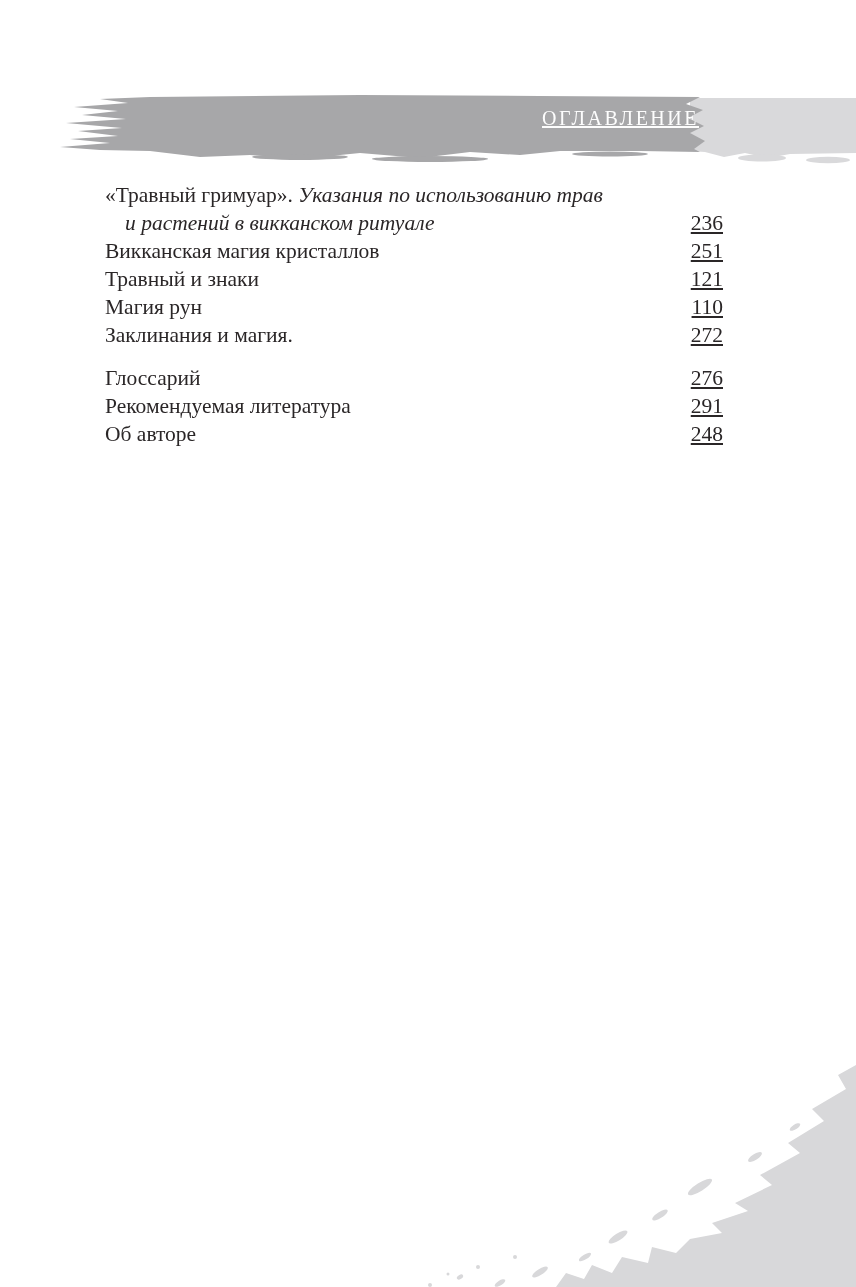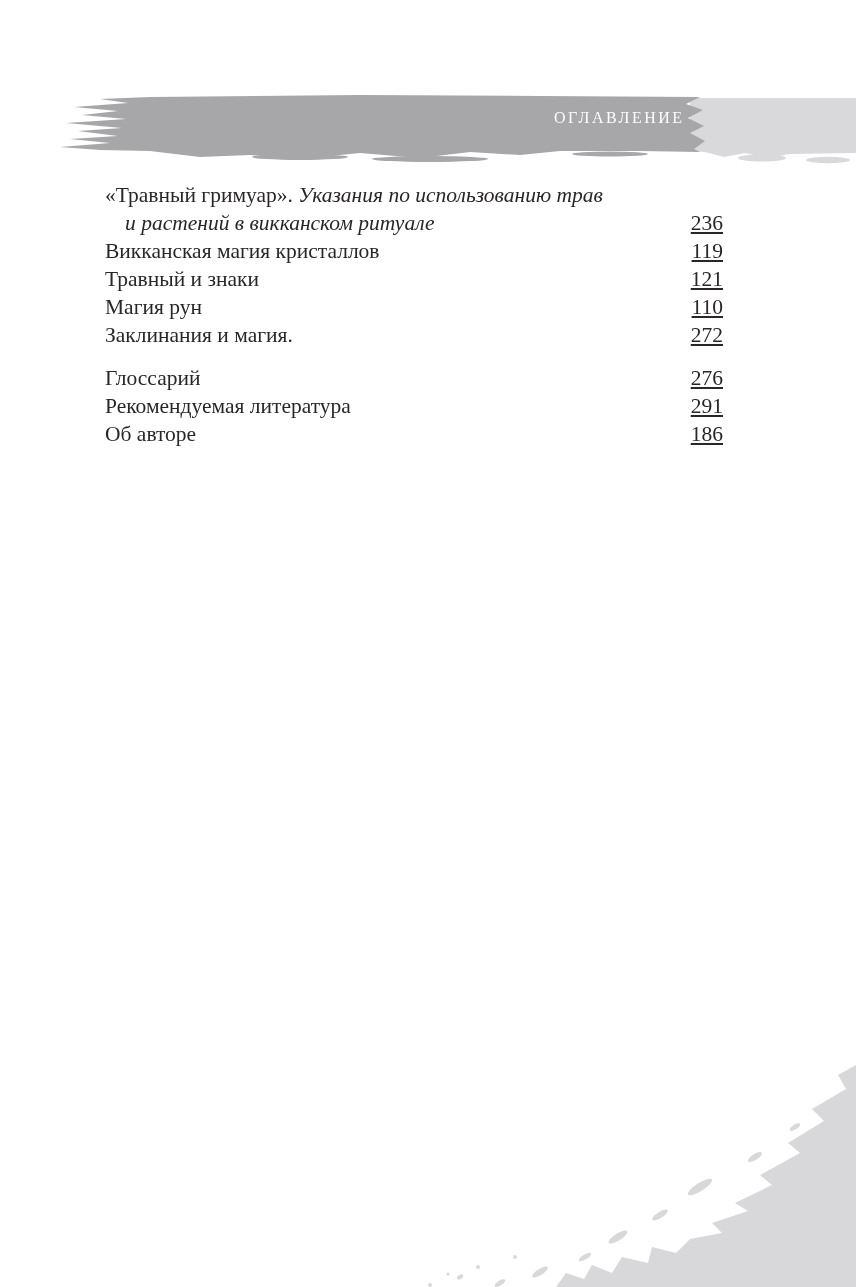--- a/index.html
+++ b/index.html
@@ -19,26 +19,27 @@
     overflow:hidden;
     font-family:"Liberation Serif","DejaVu Serif",serif;
     color:var(--ink);
   }
   
   .banner-svg{position:absolute;top:0;left:0;width:856px;height:170px;display:block;}
   .band-dark{fill:var(--band-dark);}
   .band-light{fill:var(--band-light);}
   .banner-title{
     position:absolute;
-    top:108px;left:554px;
-    font-size:16px;
+    top:108px;left:542px;
+    font-size:20px;
     line-height:20px;
     letter-spacing:2.5px;
     color:var(--header-text);
     font-weight:400;
+    text-decoration:underline;
   }
   
   .toc{
     position:absolute;
     left:105px;top:181px;
     width:618px;
     font-size:21.5px;
     line-height:28px;
   }
   .group + .group{margin-top:15px;}
@@ -92,21 +93,21 @@
         <div class="row">
           <span class="t it indent">и растений в викканском ритуале</span>
           <span class="leader"></span>
           <span class="pg">236</span>
         </div>
       </div>
 
       <div class="row">
         <span class="t">Викканская магия кристаллов</span>
         <span class="leader"></span>
-        <span class="pg">119</span>
+        <span class="pg">251</span>
       </div>
 
       <div class="row">
         <span class="t">Травный и знаки</span>
         <span class="leader"></span>
         <span class="pg">121</span>
       </div>
 
       <div class="row">
         <span class="t">Магия рун</span>
@@ -132,21 +133,21 @@
 
       <div class="row">
         <span class="t">Рекомендуемая литература</span>
         <span class="leader"></span>
         <span class="pg">291</span>
       </div>
 
       <div class="row">
         <span class="t">Об авторе</span>
         <span class="leader"></span>
-        <span class="pg">186</span>
+        <span class="pg">248</span>
       </div>
 
     </div>
 
   </div>
 
   <svg class="splash-svg" viewBox="0 0 856 240" xmlns="http://www.w3.org/2000/svg" aria-hidden="true">
     <path class="splash" d="M856,18
       L838,28 L846,42 L812,62 L824,74 L788,96 L800,106 L760,128 L772,138 L735,156 L748,164
       L712,176 L722,186 L690,192 L676,206 L652,200 L648,216 L622,210 L612,226 L592,218

